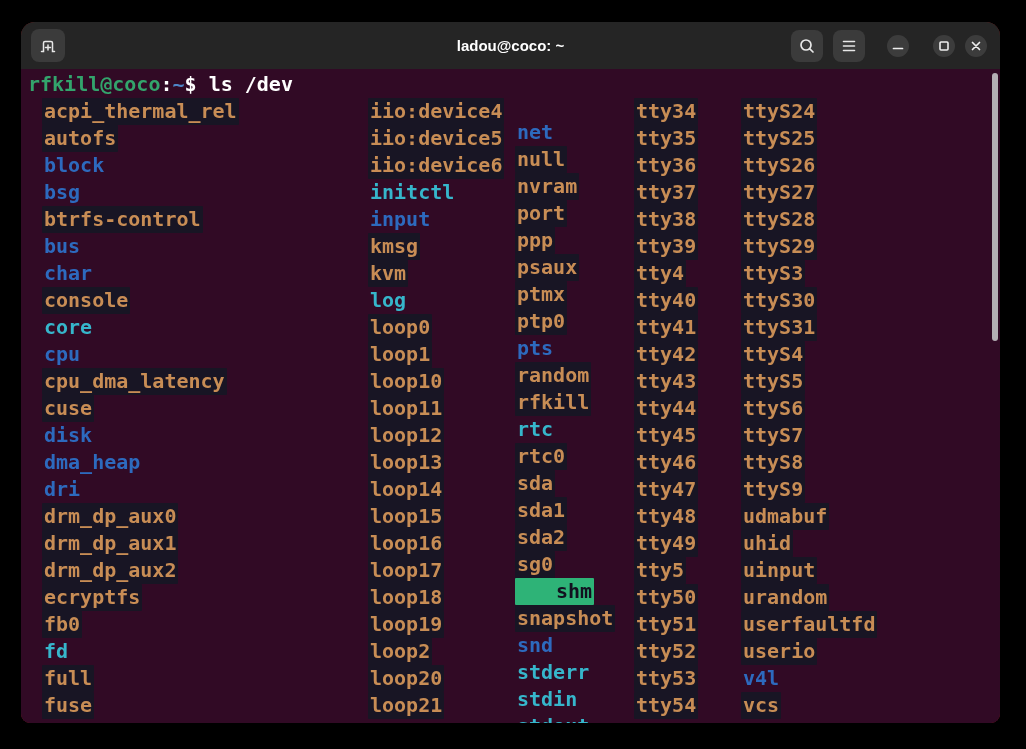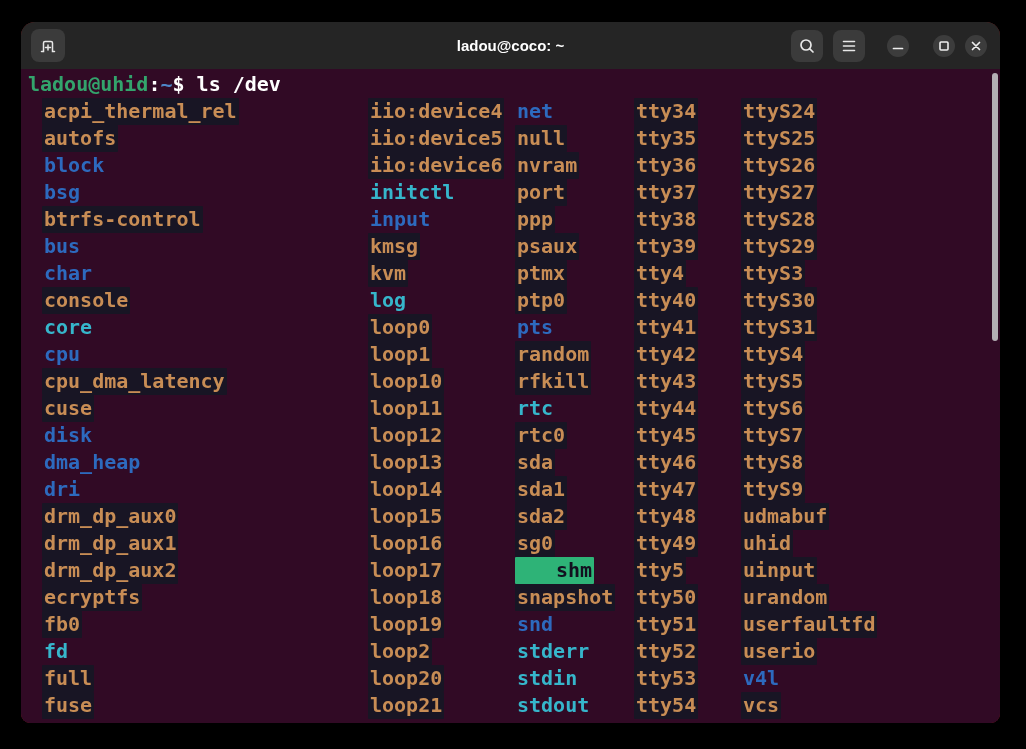--- a/index.html
+++ b/index.html
@@ -32,21 +32,21 @@
             font:bold 20px/27px "DejaVu Sans Mono", monospace; color:#fff; }
   .prompt { position:absolute; left:7px; top:2px; white-space:pre; }
   .p-user { color:#33a46c; }
   .p-sep  { color:#ffffff; }
   .p-path { color:#4e86c8; }
   .p-cmd  { color:#ffffff; }
 
   .col { position:absolute; top:29px; white-space:pre; }
   .col[data-column="0"] { left:23px; }
   .col[data-column="1"] { left:349px; }
-  .col[data-column="2"] { left:496px; }
+  .col[data-column="2"] { left:496px;margin-top:21px; }
   .col[data-column="3"] { left:615px; }
   .col[data-column="4"] { left:710px;margin-left:12px; }
   .line { height:27px; }
   .entry { display:inline-block; padding:0 2px; margin:0 -2px; border-radius:1px; }
   .entry.device { color:#c88d55; background:#181524; }
   .entry.dir    { color:#2d6abe; }
   .entry.link   { color:#36b6cb; }
   .entry.sticky { color:#12101f; background:#2eb377;padding-left:41px; }
 
   .scrollbar-thumb { position:absolute; left:971px; top:51px; width:6px; height:268px;
@@ -93,21 +93,21 @@
     </button>
 
     <button class="circle-btn close">
       <svg class="tb-icon" width="22" height="22" viewBox="0 0 22 22" fill="none" stroke="#eeeeee" stroke-width="1.7" stroke-linecap="round">
         <path d="M7.5 7.5 L14.5 14.5 M14.5 7.5 L7.5 14.5"></path>
       </svg>
     </button>
   </div>
 
   <div class="screen">
-    <div class="prompt"><span class="p-user">ladou@uhid</span><span class="p-sep">:</span><span class="p-path">~</span><span class="p-cmd">$ ls /dev</span></div>
+    <div class="prompt"><span class="p-user">rfkill@coco</span><span class="p-sep">:</span><span class="p-path">~</span><span class="p-cmd">$ ls /dev</span></div>
 
     <div class="col" data-column="0"><div class="line"><span class="entry device">acpi_thermal_rel</span></div><div class="line"><span class="entry device">autofs</span></div><div class="line"><span class="entry dir">block</span></div><div class="line"><span class="entry dir">bsg</span></div><div class="line"><span class="entry device">btrfs-control</span></div><div class="line"><span class="entry dir">bus</span></div><div class="line"><span class="entry dir">char</span></div><div class="line"><span class="entry device">console</span></div><div class="line"><span class="entry link">core</span></div><div class="line"><span class="entry dir">cpu</span></div><div class="line"><span class="entry device">cpu_dma_latency</span></div><div class="line"><span class="entry device">cuse</span></div><div class="line"><span class="entry dir">disk</span></div><div class="line"><span class="entry dir">dma_heap</span></div><div class="line"><span class="entry dir">dri</span></div><div class="line"><span class="entry device">drm_dp_aux0</span></div><div class="line"><span class="entry device">drm_dp_aux1</span></div><div class="line"><span class="entry device">drm_dp_aux2</span></div><div class="line"><span class="entry device">ecryptfs</span></div><div class="line"><span class="entry device">fb0</span></div><div class="line"><span class="entry link">fd</span></div><div class="line"><span class="entry device">full</span></div><div class="line"><span class="entry device">fuse</span></div></div>
     <div class="col" data-column="1"><div class="line"><span class="entry device">iio:device4</span></div><div class="line"><span class="entry device">iio:device5</span></div><div class="line"><span class="entry device">iio:device6</span></div><div class="line"><span class="entry link">initctl</span></div><div class="line"><span class="entry dir">input</span></div><div class="line"><span class="entry device">kmsg</span></div><div class="line"><span class="entry device">kvm</span></div><div class="line"><span class="entry link">log</span></div><div class="line"><span class="entry device">loop0</span></div><div class="line"><span class="entry device">loop1</span></div><div class="line"><span class="entry device">loop10</span></div><div class="line"><span class="entry device">loop11</span></div><div class="line"><span class="entry device">loop12</span></div><div class="line"><span class="entry device">loop13</span></div><div class="line"><span class="entry device">loop14</span></div><div class="line"><span class="entry device">loop15</span></div><div class="line"><span class="entry device">loop16</span></div><div class="line"><span class="entry device">loop17</span></div><div class="line"><span class="entry device">loop18</span></div><div class="line"><span class="entry device">loop19</span></div><div class="line"><span class="entry device">loop2</span></div><div class="line"><span class="entry device">loop20</span></div><div class="line"><span class="entry device">loop21</span></div></div>
     <div class="col" data-column="2"><div class="line"><span class="entry dir">net</span></div><div class="line"><span class="entry device">null</span></div><div class="line"><span class="entry device">nvram</span></div><div class="line"><span class="entry device">port</span></div><div class="line"><span class="entry device">ppp</span></div><div class="line"><span class="entry device">psaux</span></div><div class="line"><span class="entry device">ptmx</span></div><div class="line"><span class="entry device">ptp0</span></div><div class="line"><span class="entry dir">pts</span></div><div class="line"><span class="entry device">random</span></div><div class="line"><span class="entry device">rfkill</span></div><div class="line"><span class="entry link">rtc</span></div><div class="line"><span class="entry device">rtc0</span></div><div class="line"><span class="entry device">sda</span></div><div class="line"><span class="entry device">sda1</span></div><div class="line"><span class="entry device">sda2</span></div><div class="line"><span class="entry device">sg0</span></div><div class="line"><span class="entry sticky">shm</span></div><div class="line"><span class="entry device">snapshot</span></div><div class="line"><span class="entry dir">snd</span></div><div class="line"><span class="entry link">stderr</span></div><div class="line"><span class="entry link">stdin</span></div><div class="line"><span class="entry link">stdout</span></div></div>
     <div class="col" data-column="3"><div class="line"><span class="entry device">tty34</span></div><div class="line"><span class="entry device">tty35</span></div><div class="line"><span class="entry device">tty36</span></div><div class="line"><span class="entry device">tty37</span></div><div class="line"><span class="entry device">tty38</span></div><div class="line"><span class="entry device">tty39</span></div><div class="line"><span class="entry device">tty4</span></div><div class="line"><span class="entry device">tty40</span></div><div class="line"><span class="entry device">tty41</span></div><div class="line"><span class="entry device">tty42</span></div><div class="line"><span class="entry device">tty43</span></div><div class="line"><span class="entry device">tty44</span></div><div class="line"><span class="entry device">tty45</span></div><div class="line"><span class="entry device">tty46</span></div><div class="line"><span class="entry device">tty47</span></div><div class="line"><span class="entry device">tty48</span></div><div class="line"><span class="entry device">tty49</span></div><div class="line"><span class="entry device">tty5</span></div><div class="line"><span class="entry device">tty50</span></div><div class="line"><span class="entry device">tty51</span></div><div class="line"><span class="entry device">tty52</span></div><div class="line"><span class="entry device">tty53</span></div><div class="line"><span class="entry device">tty54</span></div></div>
     <div class="col" data-column="4"><div class="line"><span class="entry device">ttyS24</span></div><div class="line"><span class="entry device">ttyS25</span></div><div class="line"><span class="entry device">ttyS26</span></div><div class="line"><span class="entry device">ttyS27</span></div><div class="line"><span class="entry device">ttyS28</span></div><div class="line"><span class="entry device">ttyS29</span></div><div class="line"><span class="entry device">ttyS3</span></div><div class="line"><span class="entry device">ttyS30</span></div><div class="line"><span class="entry device">ttyS31</span></div><div class="line"><span class="entry device">ttyS4</span></div><div class="line"><span class="entry device">ttyS5</span></div><div class="line"><span class="entry device">ttyS6</span></div><div class="line"><span class="entry device">ttyS7</span></div><div class="line"><span class="entry device">ttyS8</span></div><div class="line"><span class="entry device">ttyS9</span></div><div class="line"><span class="entry device">udmabuf</span></div><div class="line"><span class="entry device">uhid</span></div><div class="line"><span class="entry device">uinput</span></div><div class="line"><span class="entry device">urandom</span></div><div class="line"><span class="entry device">userfaultfd</span></div><div class="line"><span class="entry device">userio</span></div><div class="line"><span class="entry dir">v4l</span></div><div class="line"><span class="entry device">vcs</span></div></div>
   </div>
 
   <div class="scrollbar-thumb"></div>
 </div>

